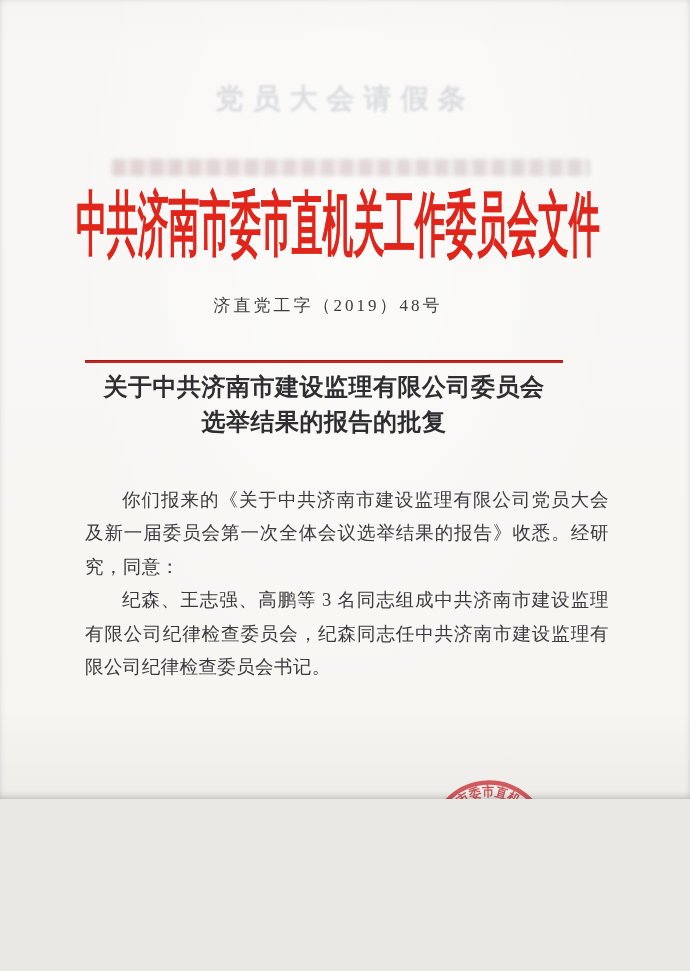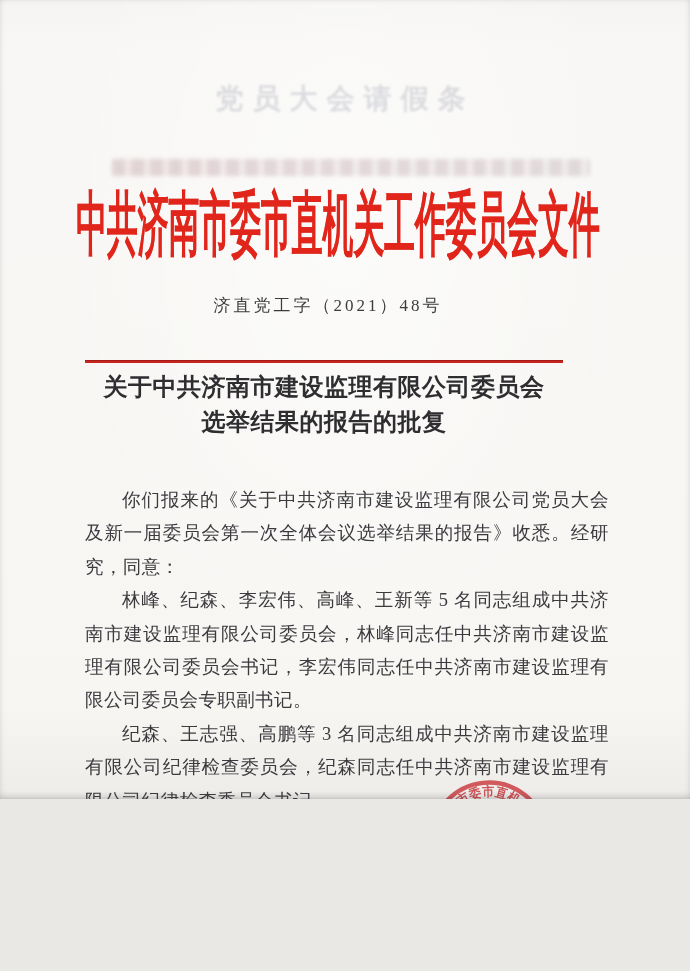--- a/index.html
+++ b/index.html
@@ -95,32 +95,31 @@
 <div class="page">
 
   <div class="bleed-title">党员大会请假条</div>
 
   <div class="bleed-line"></div>
 
   <div class="red-header">
     <span>中共济南市委市直机关工作委员会文件</span>
   </div>
 
-  <div class="doc-number">济直党工字（2021）48号</div>
+  <div class="doc-number">济直党工字（2019）48号</div>
 
   <div class="red-rule"></div>
 
   <div class="doc-title">
     <div>关于中共济南市建设监理有限公司委员会</div>
     <div>选举结果的报告的批复</div>
   </div>
 
   <div class="body-text">
     <p class="indent">你们报来的《关于中共济南市建设监理有限公司党员大会及新一届委员会第一次全体会议选举结果的报告》收悉。经研究，同意：</p>
-    <p class="indent">林峰、纪森、李宏伟、高峰、王新等 5 名同志组成中共济南市建设监理有限公司委员会，林峰同志任中共济南市建设监理有限公司委员会书记，李宏伟同志任中共济南市建设监理有限公司委员会专职副书记。</p>
     <p class="indent">纪森、王志强、高鹏等 3 名同志组成中共济南市建设监理有限公司纪律检查委员会，纪森同志任中共济南市建设监理有限公司纪律检查委员会书记。</p>
   </div>
 
   <div class="signature">中共济南市委市直机关工作委员会</div>
 
   <div class="doc-date">2017年8月16日</div>
 
   <svg class="seal" viewBox="0 0 154 154" xmlns="http://www.w3.org/2000/svg">
     <defs>
       <path id="sealArc" d="M 51.8 113 A 44 44 0 1 1 102.2 113" fill="none"></path>

